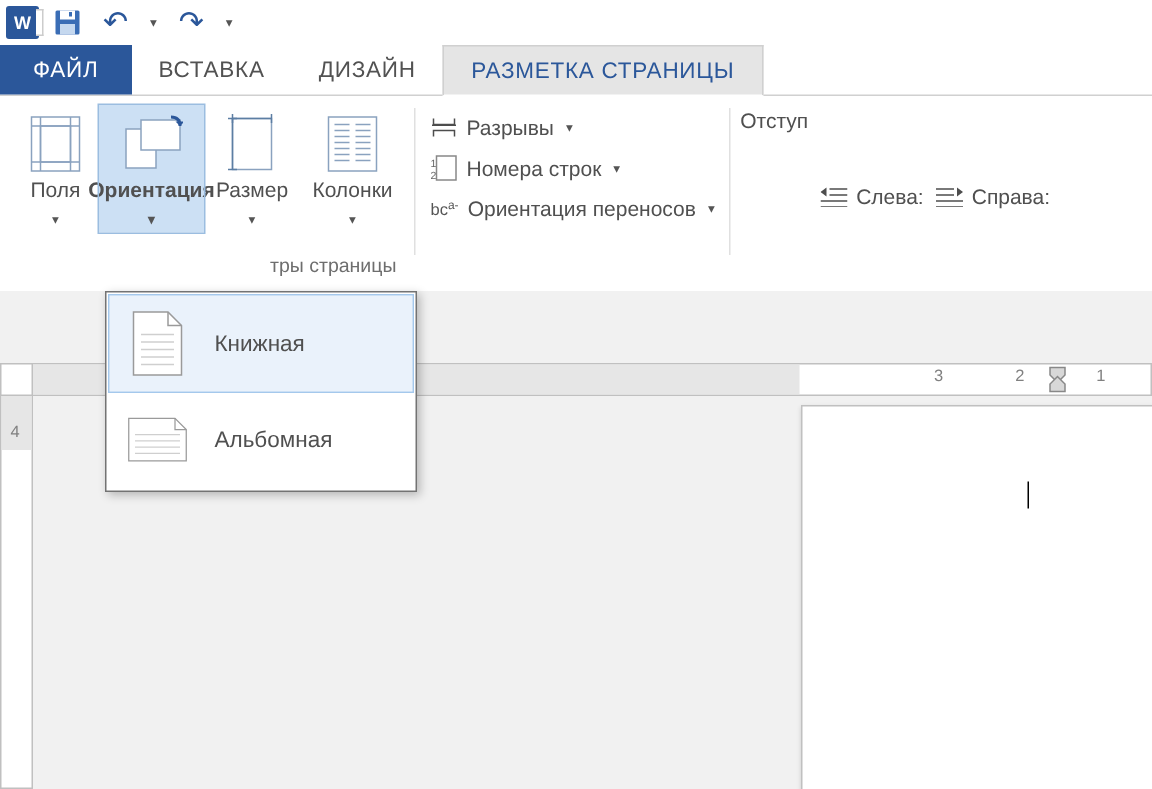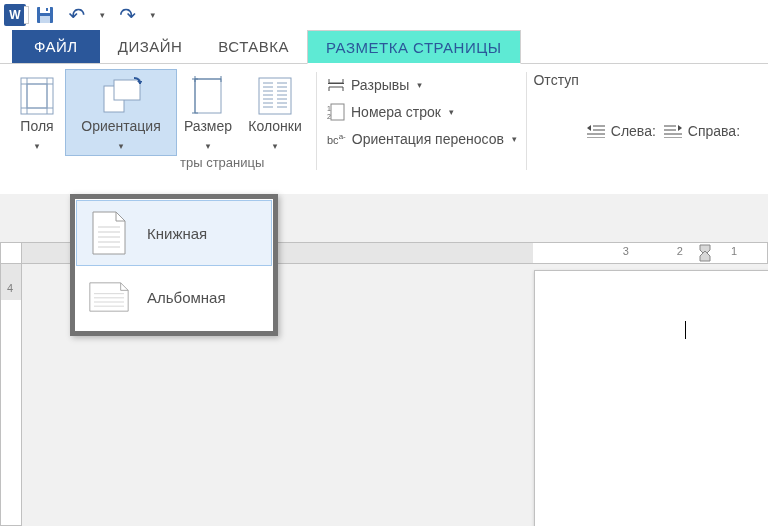--- a/index.html
+++ b/index.html
@@ -34,26 +34,26 @@
   .qat-caret { color:#555; font-size:9px; padding:0 4px; cursor:pointer; }
 
   
   .tabs { display:flex; align-items:stretch; height:34px; border-bottom:1px solid #d0d0d0; }
   .tab {
     padding: 0 18px;
     display:flex; align-items:center;
     font-size:15px; color:#525252; letter-spacing:0.5px;
     cursor:pointer;
   }
-  .tab.file { background:#2b579a; color:#fff; padding:0 22px;margin-left:12px; }
+  .tab.file { background:#2b579a; color:#fff; padding:0 22px; }
   .tab.active {
     color:#2b579a;
     border:1px solid #d0d0d0;
     border-bottom:1px solid #fff;
-    background:#5eead4;
+    background:#e5e5e5;
     margin-bottom:-1px;
   }
 
   
   .ribbon {
     height:130px;
     background:#fff;
     display:flex;
     padding:4px 2px 0 2px;
     position:relative;
@@ -76,31 +76,31 @@
     font-size:14px; color:#505050; padding:3px 6px; cursor:pointer;
     white-space:nowrap;
   }
   .sm-caret { font-size:9px; color:#555; margin-left:2px; }
 
   .indent-group { padding:4px 6px; display:flex; flex-direction:row; gap:8px; font-size:14px; color:#505050; }
   .indent-title { margin-bottom:2px; }
   .indent-row { display:flex; align-items:center; gap:6px; }
 
   .group-label {
-    position:absolute; bottom:24px; left:180px;
+    position:absolute; bottom:10px; left:180px;
     font-size:13px; color:#6e6e6e;
   }
 
   
   .dropdown {
     position:absolute;
     left:70px; top:194px;
     width:208px;
     background:#fff;
-    border:5px solid #737373;
+    border:1px solid #737373;
     box-shadow:2px 2px 6px rgba(0,0,0,0.25);
     padding:2px;
     z-index:10;
   }
   .dd-item {
     display:flex; align-items:center; gap:18px;
     padding:8px 12px; cursor:pointer;
     font-size:15px; color:#505050;
   }
   .dd-item.selected { background:#eaf2fb; outline:1px solid #a4c8ec; }
@@ -152,22 +152,22 @@
   </div>
   <span class="qat-caret">▾</span>
   <div class="qat-btn">
     <span class="redo-icon">↷</span>
   </div>
   <span class="qat-caret">▾</span>
 </div>
 
 <div class="tabs">
   <div class="tab file">ФАЙЛ</div>
+  <div class="tab">ВСТАВКА</div>
   <div class="tab">ДИЗАЙН</div>
-  <div class="tab">ВСТАВКА</div>
   <div class="tab active">РАЗМЕТКА СТРАНИЦЫ</div>
 </div>
 
 <div class="ribbon">
   <div class="group">
     <div style="display:flex;">
       <div class="big-btn" style="width:58px;">
         <div class="icon">
           <svg width="34" height="38" viewBox="0 0 34 38">
             <rect x="1" y="1" width="32" height="36" fill="#fff" stroke="#8aa2bf"></rect>
@@ -175,21 +175,21 @@
             <line x1="7" y1="1" x2="7" y2="37" stroke="#8aa2bf"></line>
             <line x1="27" y1="1" x2="27" y2="37" stroke="#8aa2bf"></line>
             <line x1="1" y1="7" x2="33" y2="7" stroke="#8aa2bf"></line>
             <line x1="1" y1="31" x2="33" y2="31" stroke="#8aa2bf"></line>
           </svg>
         </div>
         <div class="lbl">Поля</div>
         <div class="caret">▾</div>
       </div>
 
-      <div class="big-btn pressed" style="width:110px;">
+      <div class="big-btn pressed" style="width:70px;font-weight:bold;">
         <div class="icon">
           <svg width="42" height="40" viewBox="0 0 42 40">
             <rect x="4" y="10" width="20" height="26" fill="#fff" stroke="#8aa2bf"></rect>
             <rect x="14" y="4" width="26" height="20" fill="#fff" stroke="#8aa2bf"></rect>
             <path d="M34 2 q6 0 6 6" fill="none" stroke="#2b579a" stroke-width="2"></path>
             <polygon points="40,8 37,5 43,5" fill="#2b579a"></polygon>
           </svg>
         </div>
         <div class="lbl">Ориентация</div>
         <div class="caret">▾</div>

